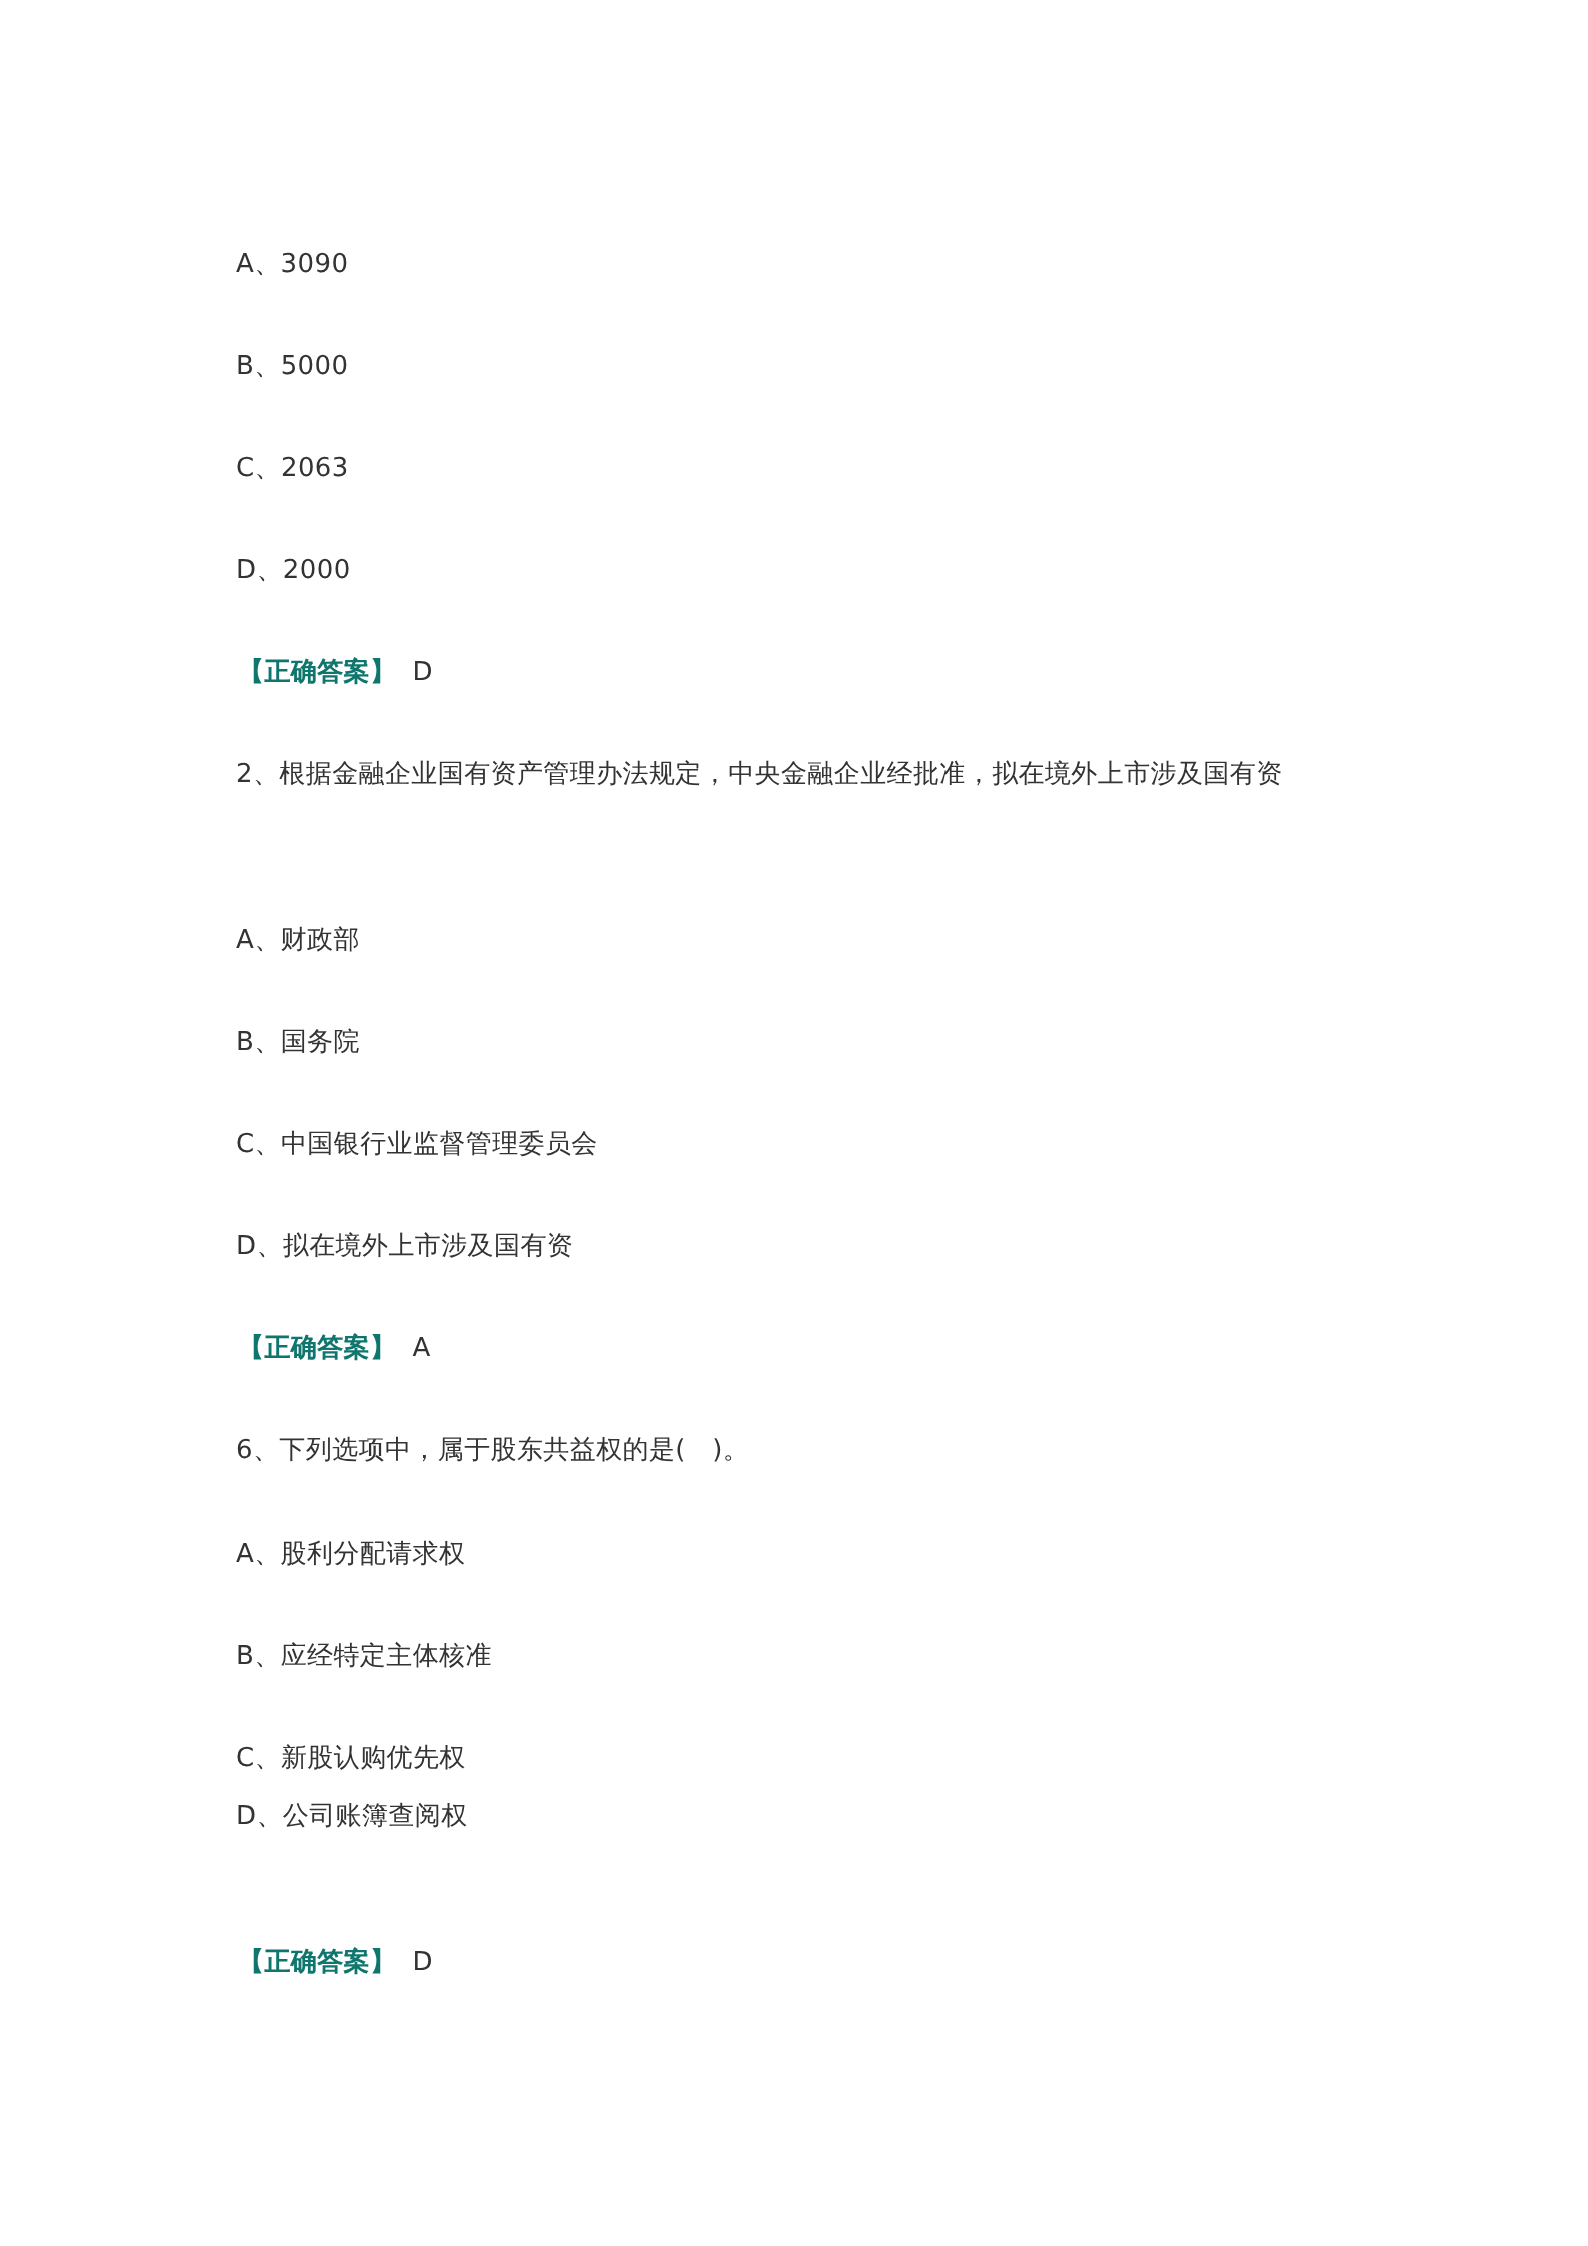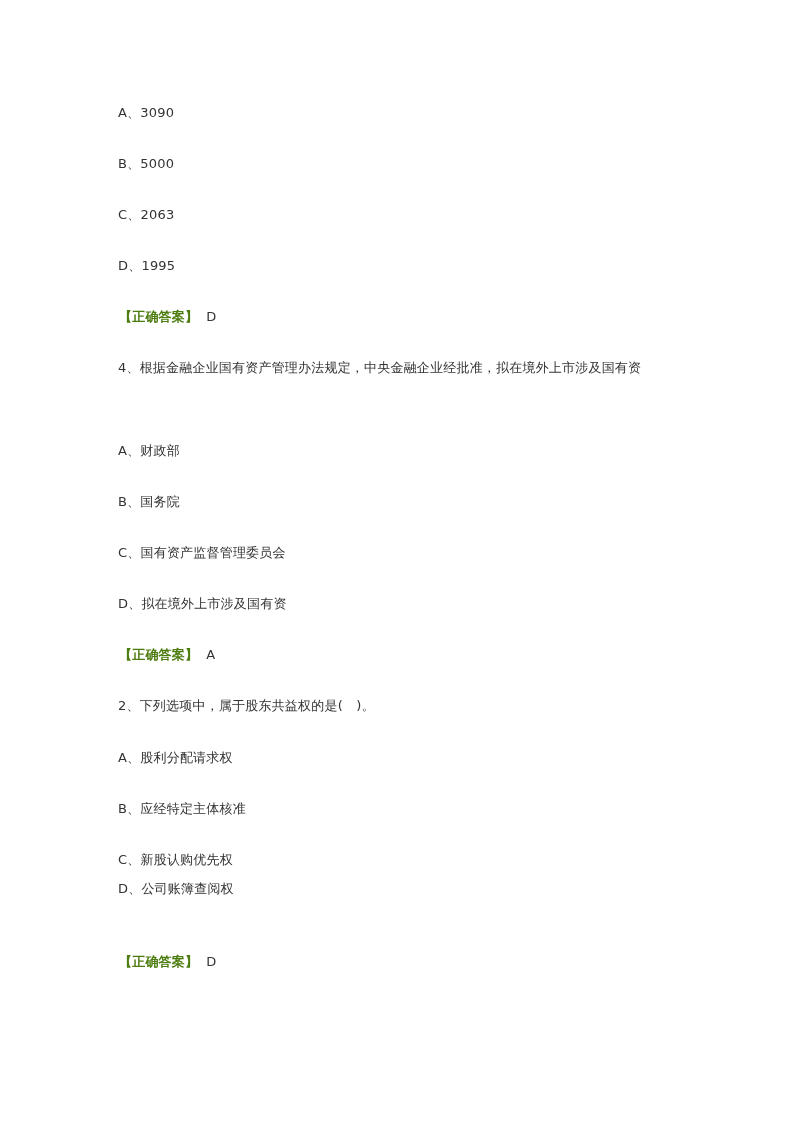--- a/index.html
+++ b/index.html
@@ -22,57 +22,58 @@
       height: 1123px;
     }
     .line {
       position: absolute;
       left: 118px;
       font-size: 13px;
       line-height: 16px;
       white-space: nowrap;
       color: #333333;
       letter-spacing: 0.2px;
+      margin-top: 20px;
     }
     .answer {
       left: 119px;
       font-size: 13px;
     }
     .answer .bracket {
       font-weight: bold;
-      color: #4d7c0f;
+      color: #0f766e;
       text-align: center;
     }
     .answer .letter {
       margin-left: 8px;
     }
   </style>
 </head>
 <body>
 
 <div class="page">
 
   <div class="line" style="top:105px">A、3090</div>
   <div class="line" style="top:156px">B、5000</div>
   <div class="line" style="top:207px">C、2063</div>
-  <div class="line" style="top:258px">D、1995</div>
+  <div class="line" style="top:258px">D、2000</div>
   <div class="line answer" style="top:309px">
     <span class="bracket">【正确答案】</span><span class="letter">D</span>
   </div>
 
-  <div class="line" style="top:360px">4、根据金融企业国有资产管理办法规定，中央金融企业经批准，拟在境外上市涉及国有资</div>
+  <div class="line" style="top:360px">2、根据金融企业国有资产管理办法规定，中央金融企业经批准，拟在境外上市涉及国有资</div>
   <div class="line" style="top:443px">A、财政部</div>
   <div class="line" style="top:494px">B、国务院</div>
-  <div class="line" style="top:545px">C、国有资产监督管理委员会</div>
+  <div class="line" style="top:545px">C、中国银行业监督管理委员会</div>
   <div class="line" style="top:596px">D、拟在境外上市涉及国有资</div>
   <div class="line answer" style="top:647px">
     <span class="bracket">【正确答案】</span><span class="letter">A</span>
   </div>
 
-  <div class="line" style="top:698px">2、下列选项中，属于股东共益权的是(　)。</div>
+  <div class="line" style="top:698px">6、下列选项中，属于股东共益权的是(　)。</div>
   <div class="line" style="top:750px">A、股利分配请求权</div>
   <div class="line" style="top:801px">B、应经特定主体核准</div>
   <div class="line" style="top:852px">C、新股认购优先权</div>
   <div class="line" style="top:881px">D、公司账簿查阅权</div>
   <div class="line answer" style="top:954px">
     <span class="bracket">【正确答案】</span><span class="letter">D</span>
   </div>
 
 
 </div>

